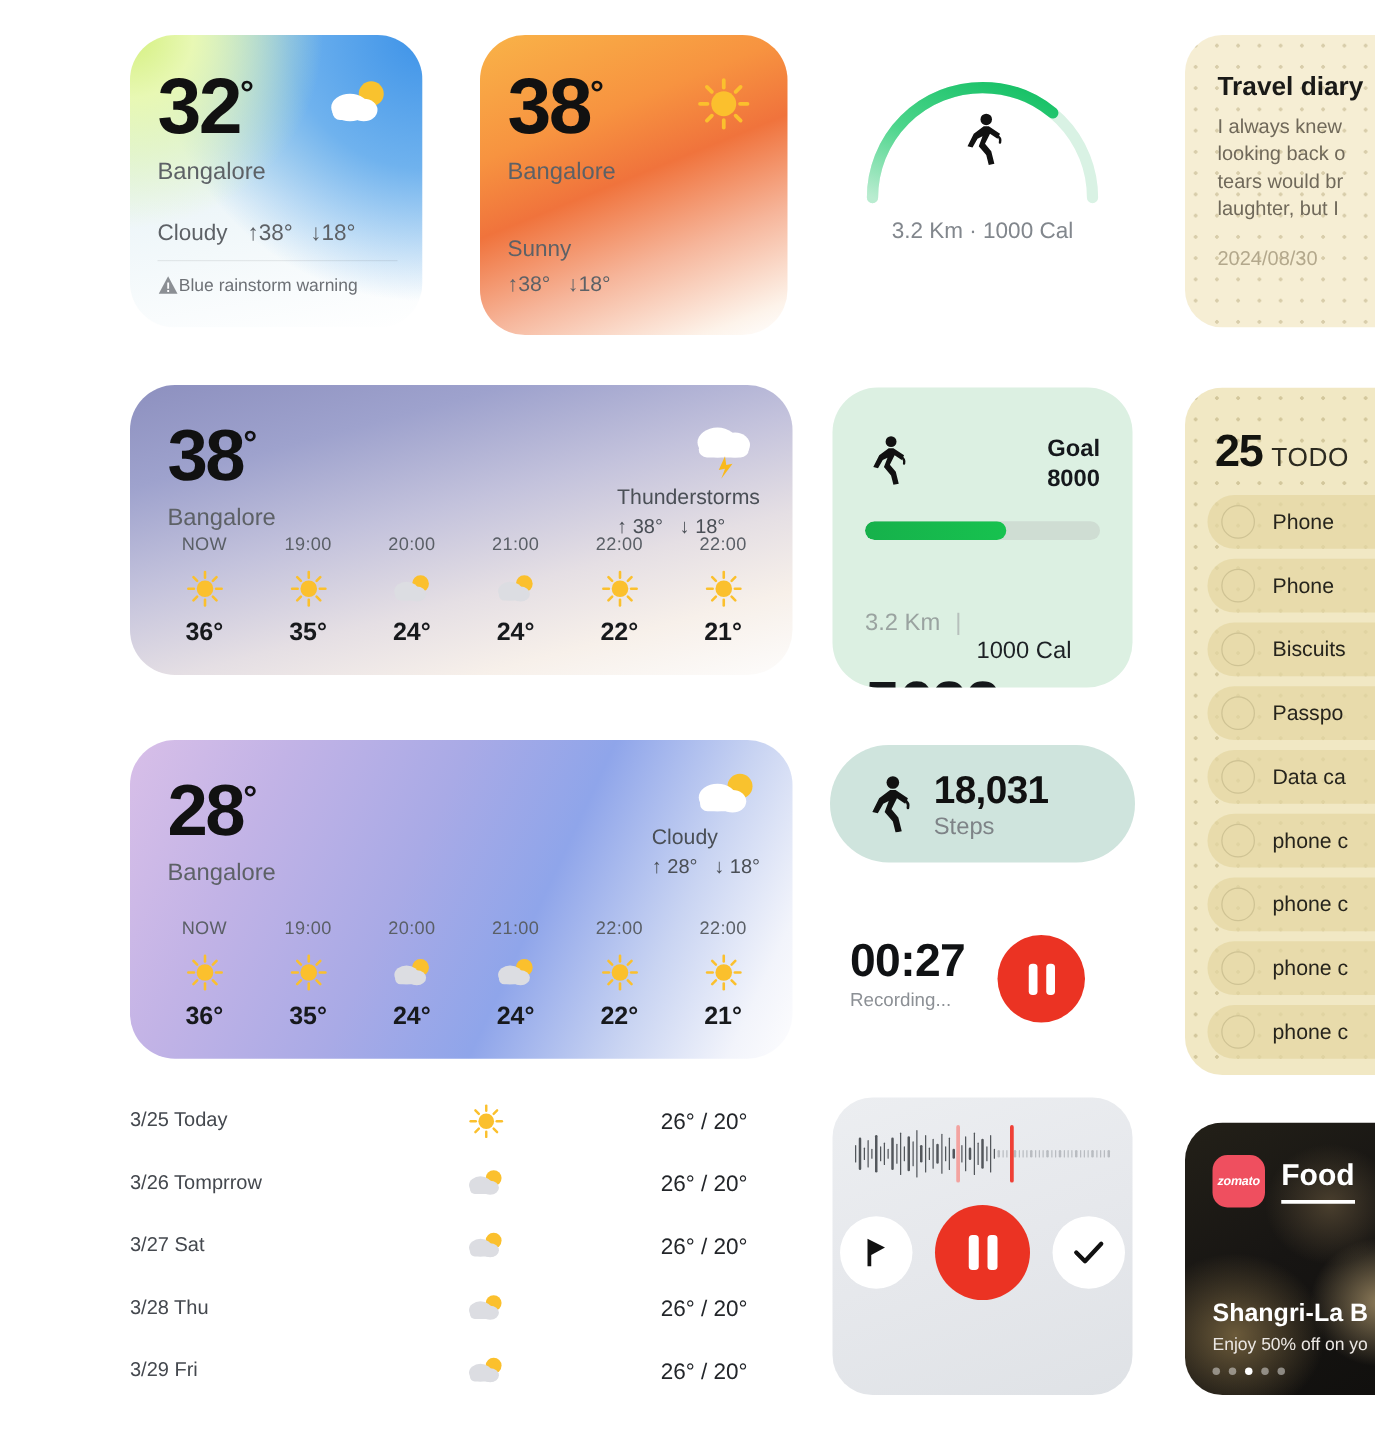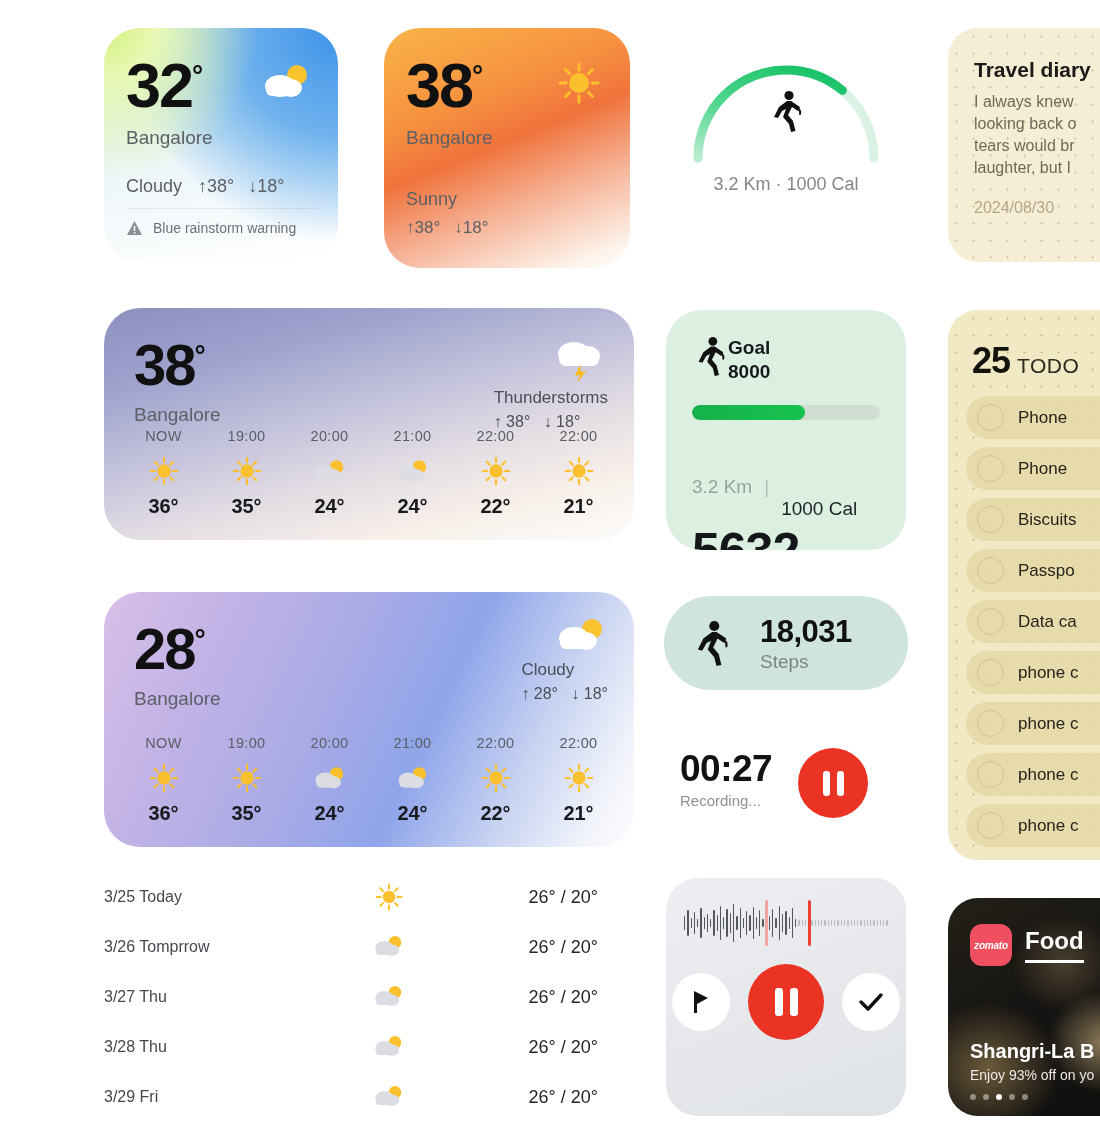--- a/index.html
+++ b/index.html
@@ -23,21 +23,21 @@
   }
   #w2 { left: 384px; top: 28px; width: 246px; height: 240px;
         background: linear-gradient(158deg, #f9b348 0%, #f79340 30%, #f0733c 48%, #f6b59a 70%, #fdf3ea 92%, #ffffff 100%);
   }
   .temp-big { font-size: 63px; font-weight: 700; color: #111; letter-spacing: -2px; line-height: 1; }
   .temp-big .deg { font-size: 28px; font-weight: 600; vertical-align: super; letter-spacing: 0; }
   .city { font-size: 19px; color: #5d6166; margin-top: 10px; }
   .cond-row { font-size: 18px; color: #5d6166; }
   .cond-row .hl { margin-left: 16px; }
   .cond-row .hl2 { margin-left: 14px; }
-  .warn-row { display: flex; align-items: center; gap: 10px; font-size: 14px; color: #6d7176;
+  .warn-row { display: flex; align-items: center; gap: 0; font-size: 14px; color: #6d7176;
               border-top: 1px solid rgba(0,0,0,0.07); padding-top: 11px; margin-top: 11px; text-align: center; }
 
   
   #w3 { left: 104px; top: 308px; width: 530px; height: 232px;
         background: linear-gradient(165deg, #8d90bf 0%, #9ea2cd 22%, #c3c2dc 44%, #e5dfe4 65%, #f7f0ea 82%, #fdfcfb 100%);
   }
   #w4 { left: 104px; top: 592px; width: 530px; height: 255px;
         background: linear-gradient(115deg, #d8bfe8 0%, #c2b3e6 20%, #a9aae6 42%, #8fa5ea 60%, #c9d4f2 78%, #f2f4fb 92%, #fdfdfe 100%);
   }
   .bw-head { position: absolute; left: 30px; top: 28px; }
@@ -59,32 +59,32 @@
 
   
   #ring { left: 664px; top: 24px; width: 244px; height: 248px; background: #ffffff; }
   .ring-wrap { position: relative; width: 244px; height: 130px; margin: 14px auto 0; }
   .ring-num { text-align: center; font-size: 52px; font-weight: 700; color: #111; letter-spacing: -1.5px; margin-top: -18px; }
   .ring-sub { text-align: center; font-size: 18px; color: #82878d; margin-top: 6px; }
   .run-ic { position: absolute; left: 50%; top: 52px; transform: translateX(-50%); }
 
   
   #goal { left: 666px; top: 310px; width: 240px; height: 240px; background: #dcf0e2; }
-  .goal-top { display: flex; align-items: flex-start; padding: 26px 26px 0 26px; }
+  .goal-top { display: flex; align-items: flex-start; justify-content: space-between; padding: 38px 26px 0 26px; }
   .goal-lbl { text-align: right; font-size: 19px; font-weight: 700; color: #15181c; line-height: 1.28; }
   .bar-track { margin: 20px 26px 0; height: 15px; border-radius: 10px; background: #cfddd3; overflow: hidden; }
   .bar-fill { height: 100%; border-radius: 10px; background: linear-gradient(90deg,#16b14b,#17c24f); }
   .goal-stats { margin: 34px 26px 0; font-size: 19px; color: #9aa3a0; display: flex; align-items: center; gap: 12px; }
   .goal-stats .sep { color: #b7c0bc; }
   .goal-stats .cal { color: #1d2125; font-weight: 500; margin-top: 44px; }
   .goal-num { margin: 2px 26px 0; font-size: 50px; font-weight: 700; color: #14171a; letter-spacing: -1px; }
 
   
   #pill { left: 664px; top: 596px; width: 244px; height: 94px; background: #cfe4dd; border-radius: 47px;
-          display: flex; align-items: center; gap: 28px; padding-left: 26px; }
+          display: flex; align-items: center; gap: 15px; padding-left: 26px; }
   .pill-num { font-size: 31px; font-weight: 700; color: #111; letter-spacing: -.5px; }
   .pill-sub { font-size: 19px; color: #7e8387; margin-top: 1px; }
 
   
   #recrow { position: absolute; left: 680px; top: 748px; width: 230px; display: flex; align-items: flex-start; }
   .rec-time { font-size: 37px; font-weight: 700; color: #101214; letter-spacing: -.5px; }
   .rec-sub { font-size: 15px; color: #8c9095; margin-top: 2px; }
   .rec-btn { width: 70px; height: 70px; border-radius: 50%; background: #eb3323; margin-left: 26px;
              display: flex; align-items: center; justify-content: center; }
   .pause-bars { display: flex; gap: 7px; }
@@ -480,21 +480,21 @@
           <svg width="35.2" height="25.344" viewBox="0 0 50 36">
             <circle cx="34" cy="12" r="9" fill="#fbc02d"></circle>
             <ellipse cx="19" cy="20" rx="13" ry="10" fill="#dcdde2"></ellipse>
             <ellipse cx="30" cy="23" rx="10" ry="8" fill="#dcdde2"></ellipse>
             <rect x="7" y="19" width="31" height="11" rx="5.5" fill="#dcdde2"></rect>
           </svg>
         </div>
         <div class="r">26° / 20°</div>
       </div>
       <div class="day-row">
-        <div class="d">3/27 Thu</div>
+        <div class="d">3/27 Sat</div>
         <div class="i">
           <svg width="35.2" height="25.344" viewBox="0 0 50 36">
             <circle cx="34" cy="12" r="9" fill="#fbc02d"></circle>
             <ellipse cx="19" cy="20" rx="13" ry="10" fill="#dcdde2"></ellipse>
             <ellipse cx="30" cy="23" rx="10" ry="8" fill="#dcdde2"></ellipse>
             <rect x="7" y="19" width="31" height="11" rx="5.5" fill="#dcdde2"></rect>
           </svg>
         </div>
         <div class="r">26° / 20°</div>
       </div>
@@ -740,21 +740,21 @@
       </div>
   </div>
 
   <div class="card" id="zomato">
     <div class="z-head">
       <div class="z-logo">zomato</div>
       <div class="z-tab">Food</div>
     </div>
     <div class="z-body">
       <div class="z-title">Shangri-La B</div>
-      <div class="z-sub">Enjoy 93% off on yo</div>
+      <div class="z-sub">Enjoy 50% off on yo</div>
       <div class="z-dots" id="zdots">
           <i class=""></i>
           <i class=""></i>
           <i class="on"></i>
           <i class=""></i>
           <i class=""></i>
         </div>
     </div>
   </div>
 

